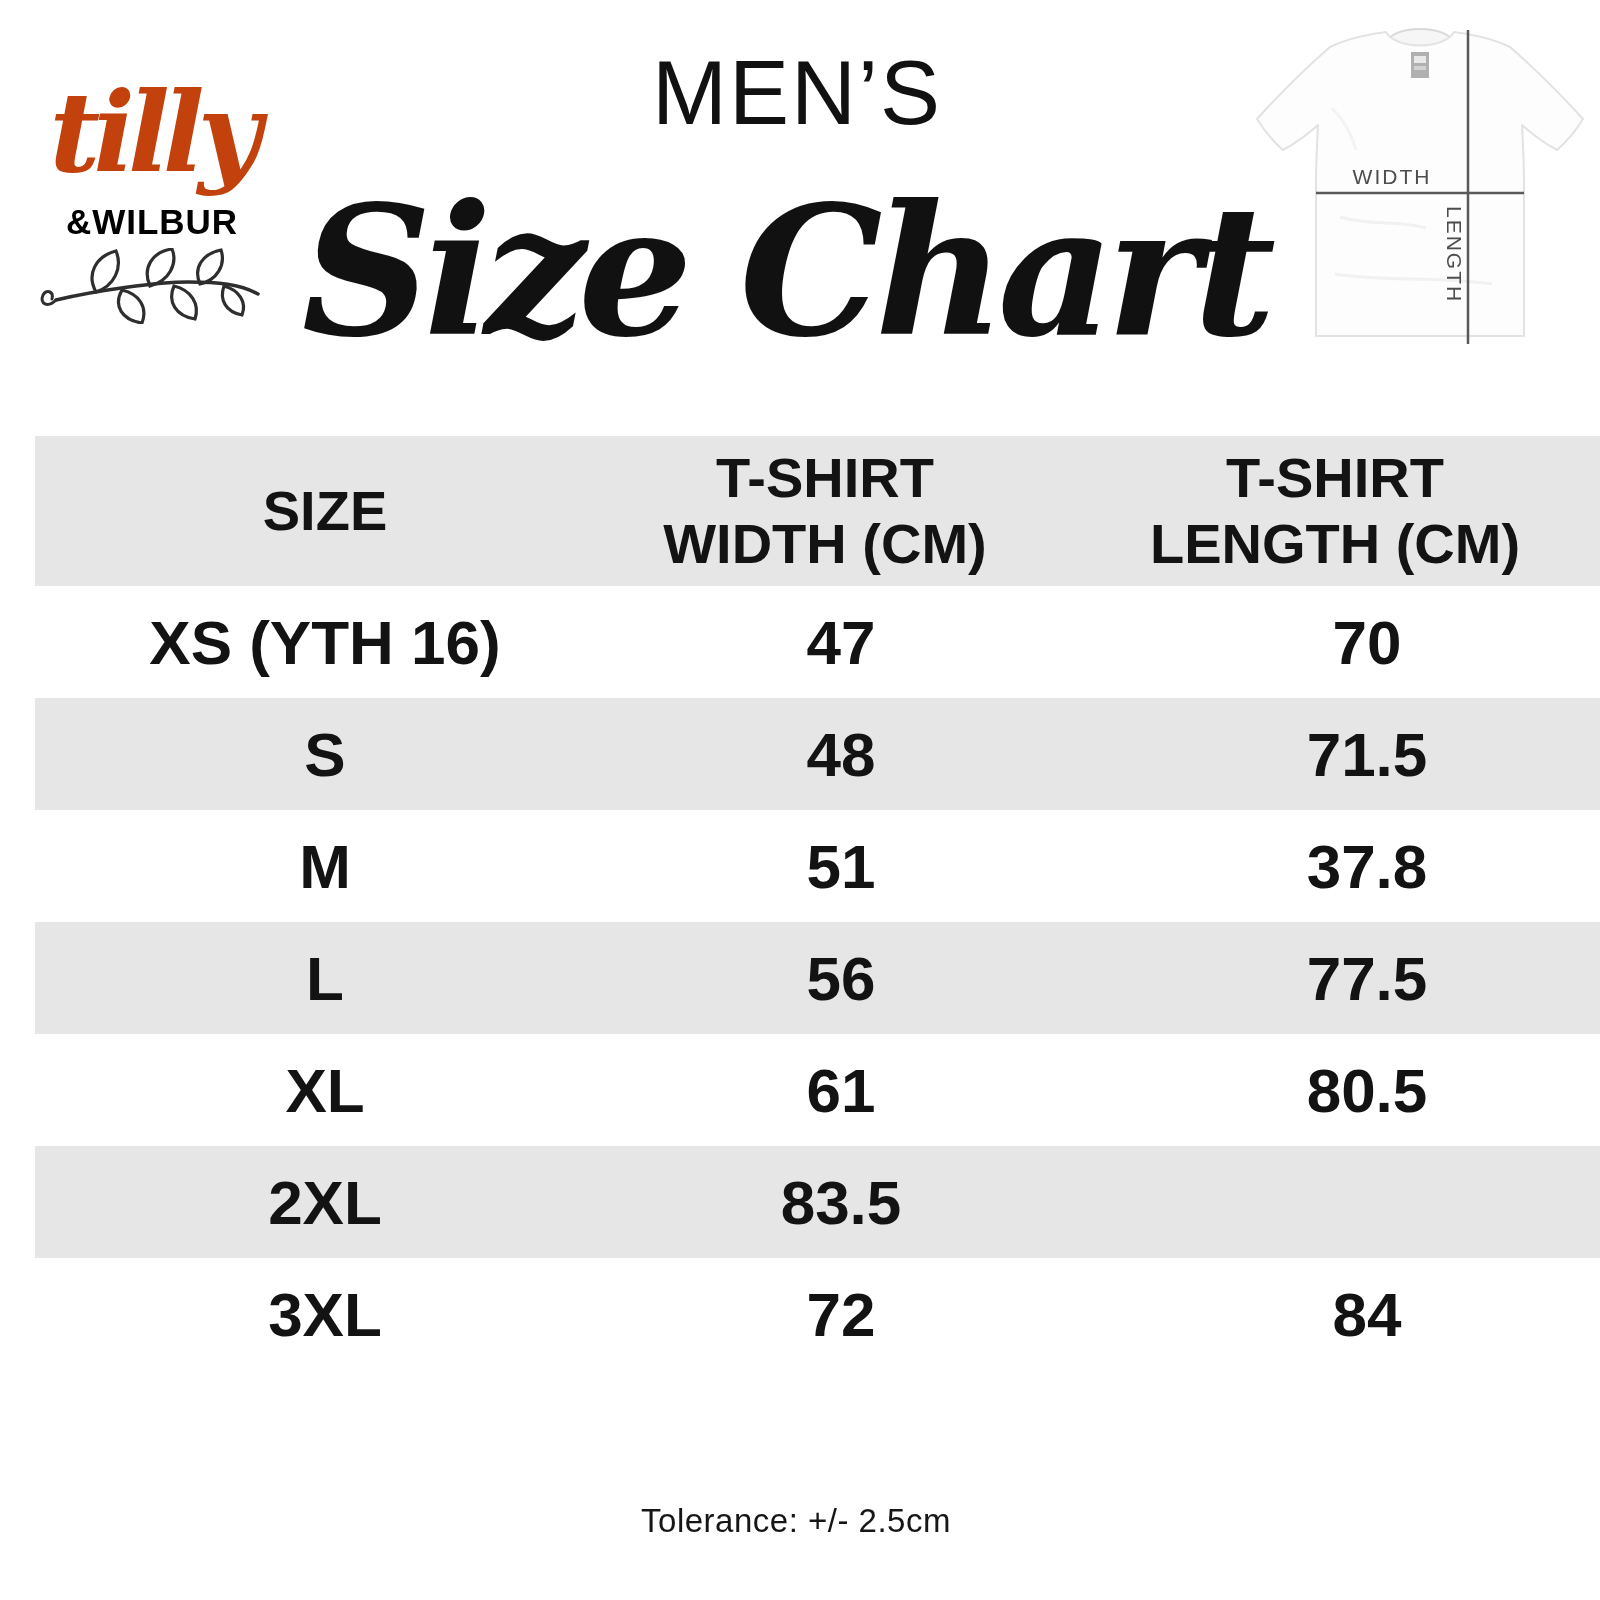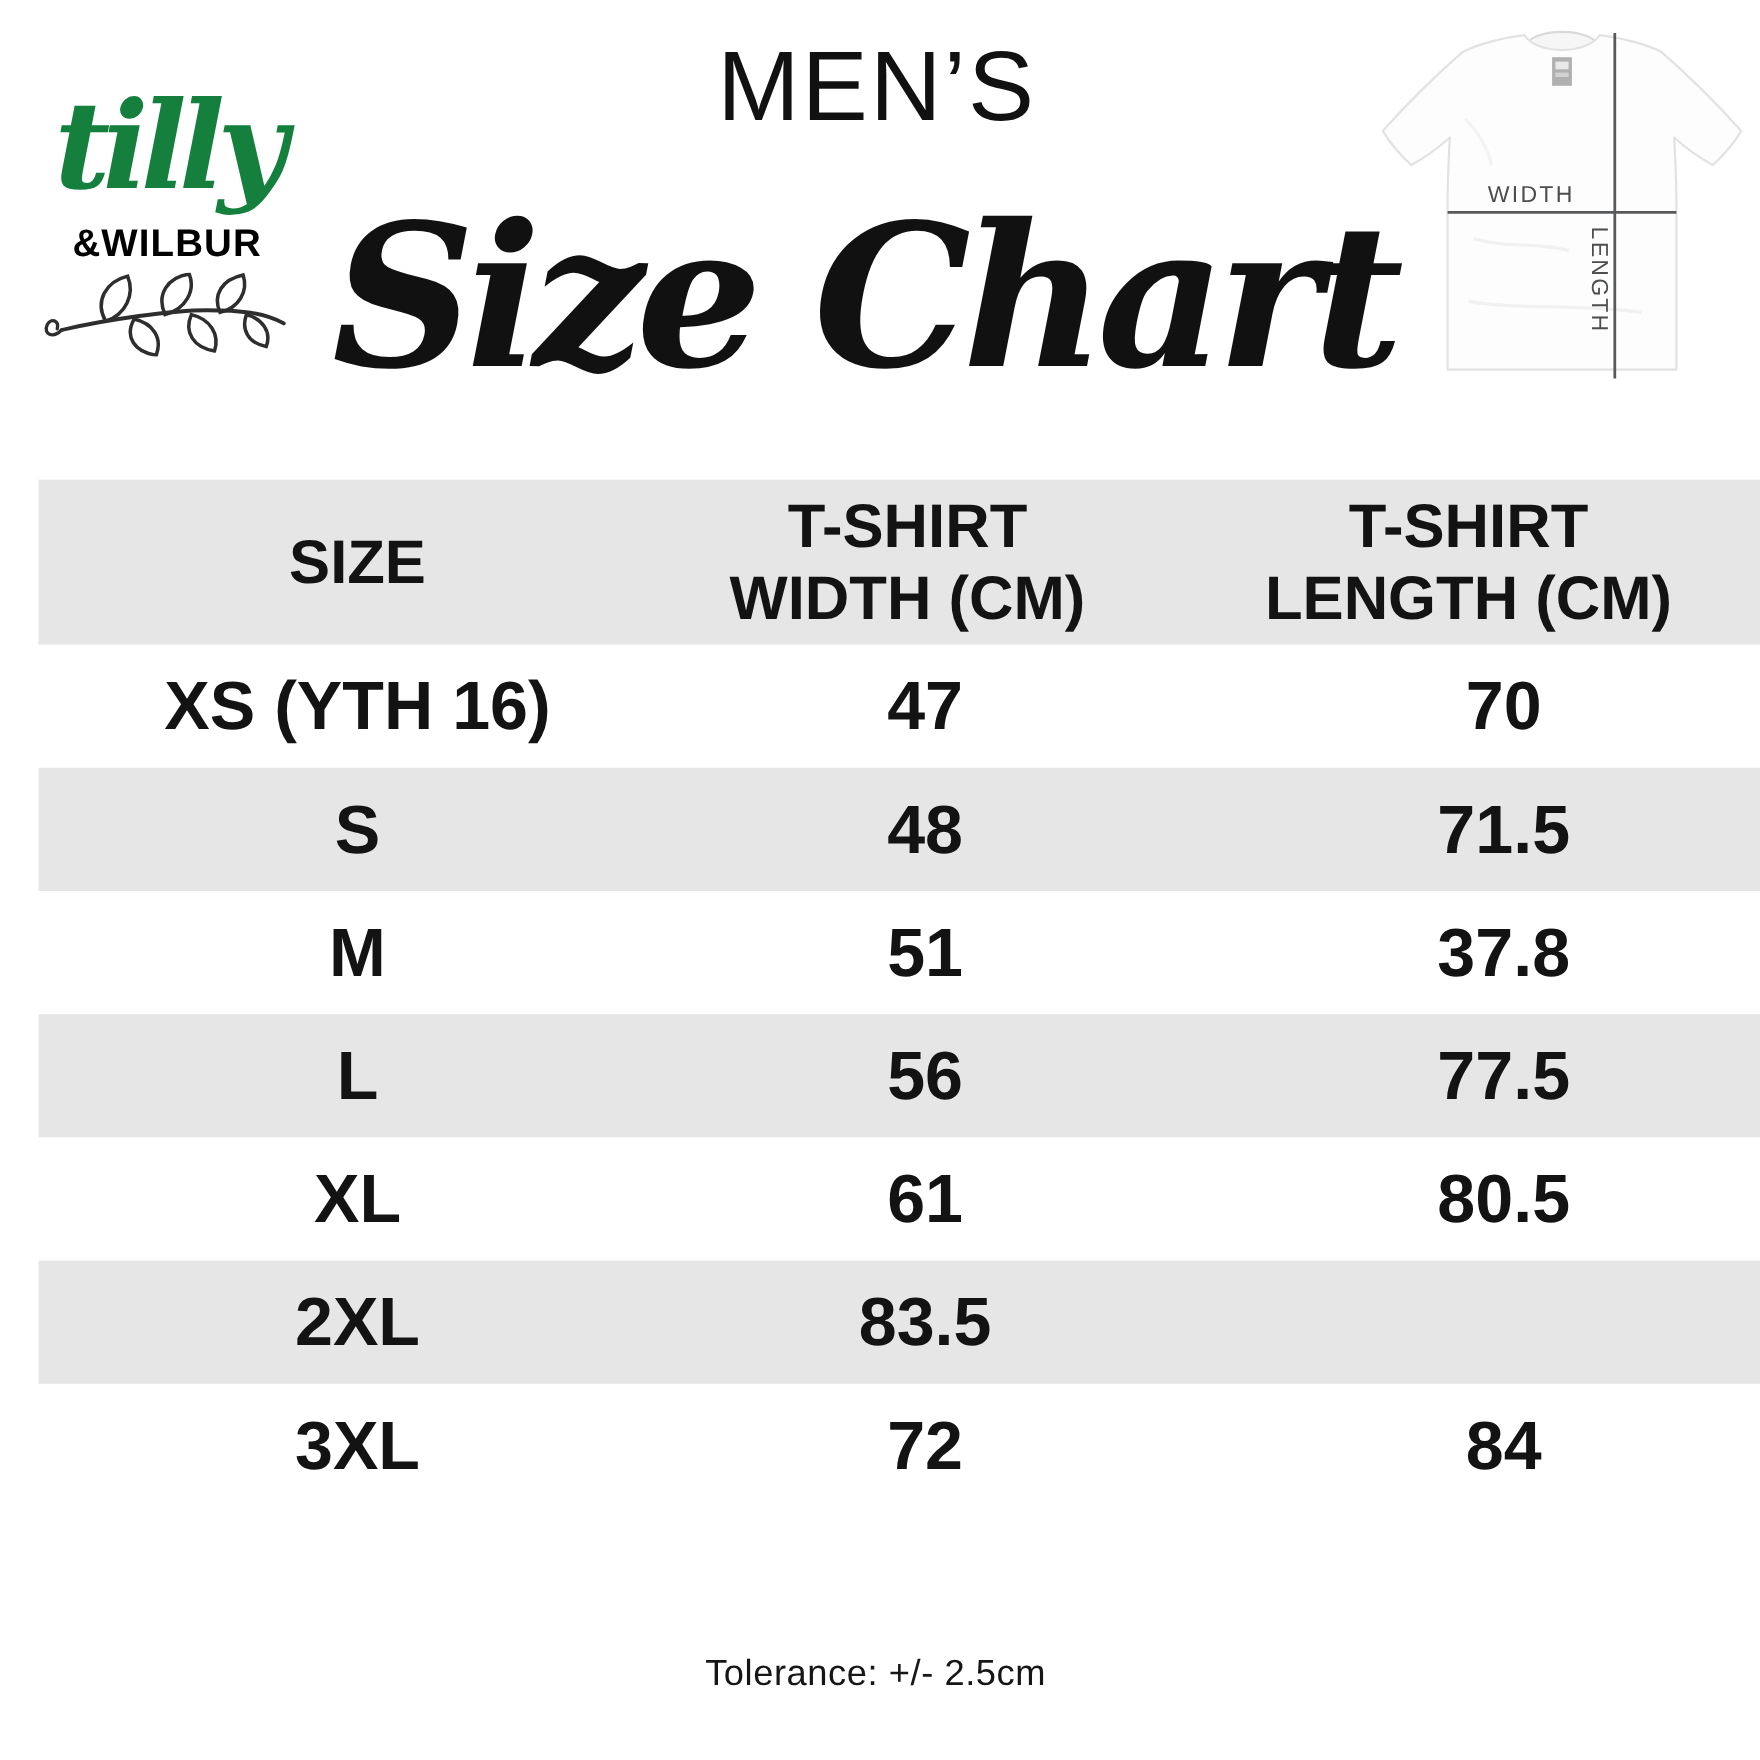--- a/index.html
+++ b/index.html
@@ -11,31 +11,31 @@
     position:relative;
     overflow:hidden;
   }
   .canvas { position:absolute; top:0; left:0; width:1600px; height:1600px; background:#fff; overflow:hidden; }
 
   
   .logo { position:absolute; left:28px; top:74px; width:248px; height:256px; }
   .logo-script {
     position:absolute; top:-2px; left:0; width:100%; text-align:center;
     font-family:"DejaVu Serif", serif; font-style:italic; font-weight:700;
-    font-size:110px; line-height:1.1; letter-spacing:-7px; color:#15803d;
+    font-size:110px; line-height:1.1; letter-spacing:-7px; color:#c2410c;
   }
   .logo-sub {
     position:absolute; top:128px; left:0; width:100%; text-align:center;
     font-size:35px; font-weight:700; letter-spacing:1px; color:#000000;
   }
   .logo-branch { position:absolute; top:174px; left:10px; }
 
   
   .mens-title {
-    position:absolute; top:30px; left:0; width:1594px; text-align:center;
+    position:absolute; top:44px; left:0; width:1594px; text-align:center;
     font-size:90px; font-weight:500; letter-spacing:2px; line-height:1.1; color:#111;
   }
   .script-title {
     position:absolute; top:176px; left:0; width:1570px; text-align:center;
     font-family:"DejaVu Serif", serif; font-style:italic; font-weight:700;
     font-size:180px; line-height:1.05; letter-spacing:-8px; color:#111;
     white-space:nowrap;
   }
 
   

